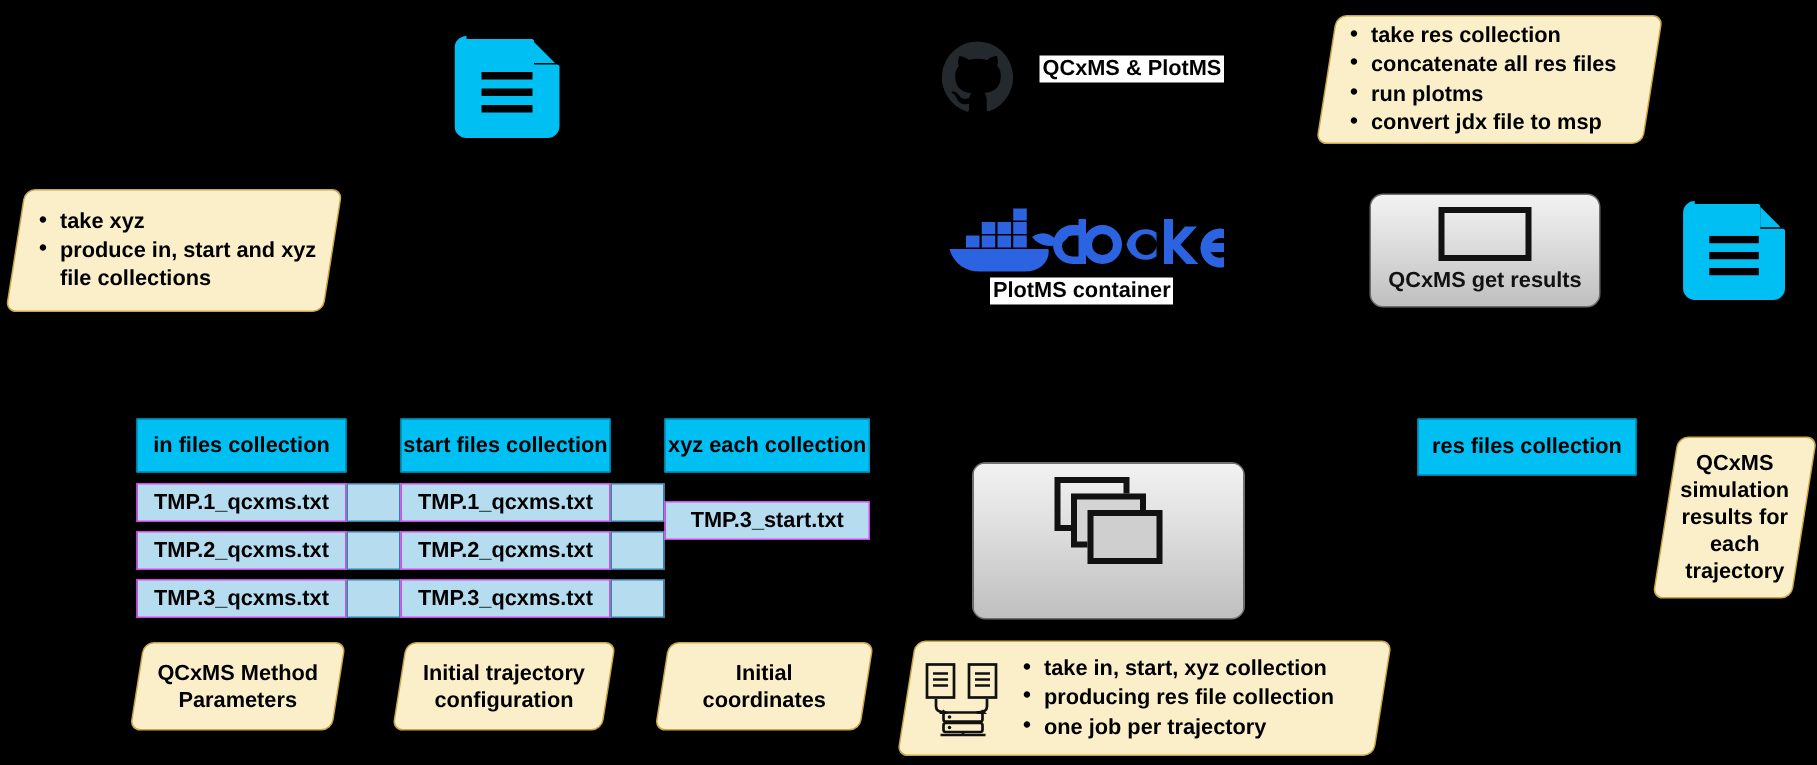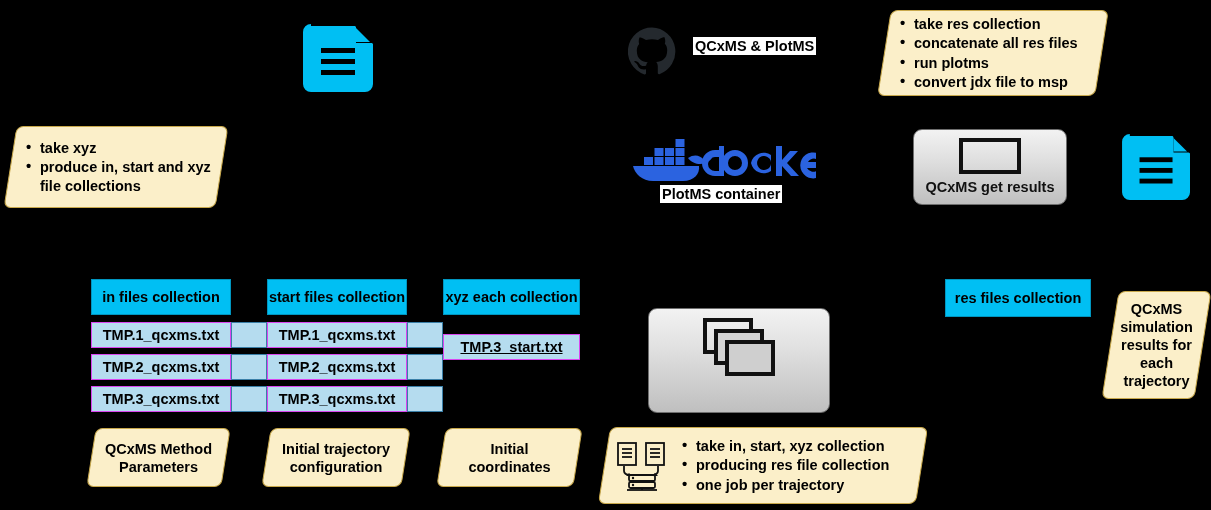--- a/index.html
+++ b/index.html
@@ -260,21 +260,21 @@
     <div class="pad" style="height:26px;"></div>
     <div style="height:6px;"></div>
     <div class="pad" style="height:26px;"></div>
   </div>
 
   <div class="tbl" style="left:443px; top:279px; width:137px;">
     <div class="hdr" style="height:36px;">xyz each collection</div>
     <div style="height:7px;"></div>
     <div style="height:6px;"></div>
     <div style="height:6px;"></div>
-    <div class="cell" style="height:26px;text-decoration:underline;">TMP.3_start.txt</div>
+    <div class="cell" style="height:26px;">TMP.3_start.txt</div>
   </div>
 
   <div class="runbox" style="left:648px; top:308px; width:182px; height:105px; padding-top:7px;">
     <div class="stack" style="width:72px; height:62px; margin-top:2px;">
       <i style="left:0; top:0; width:50px; height:36px;"></i>
       <i style="left:11px; top:11px; width:50px; height:36px; background:#D4D4D4;"></i>
       <i style="left:22px; top:22px; width:50px; height:36px; background:#CFCFCF;"></i>
     </div>
   </div>
 

